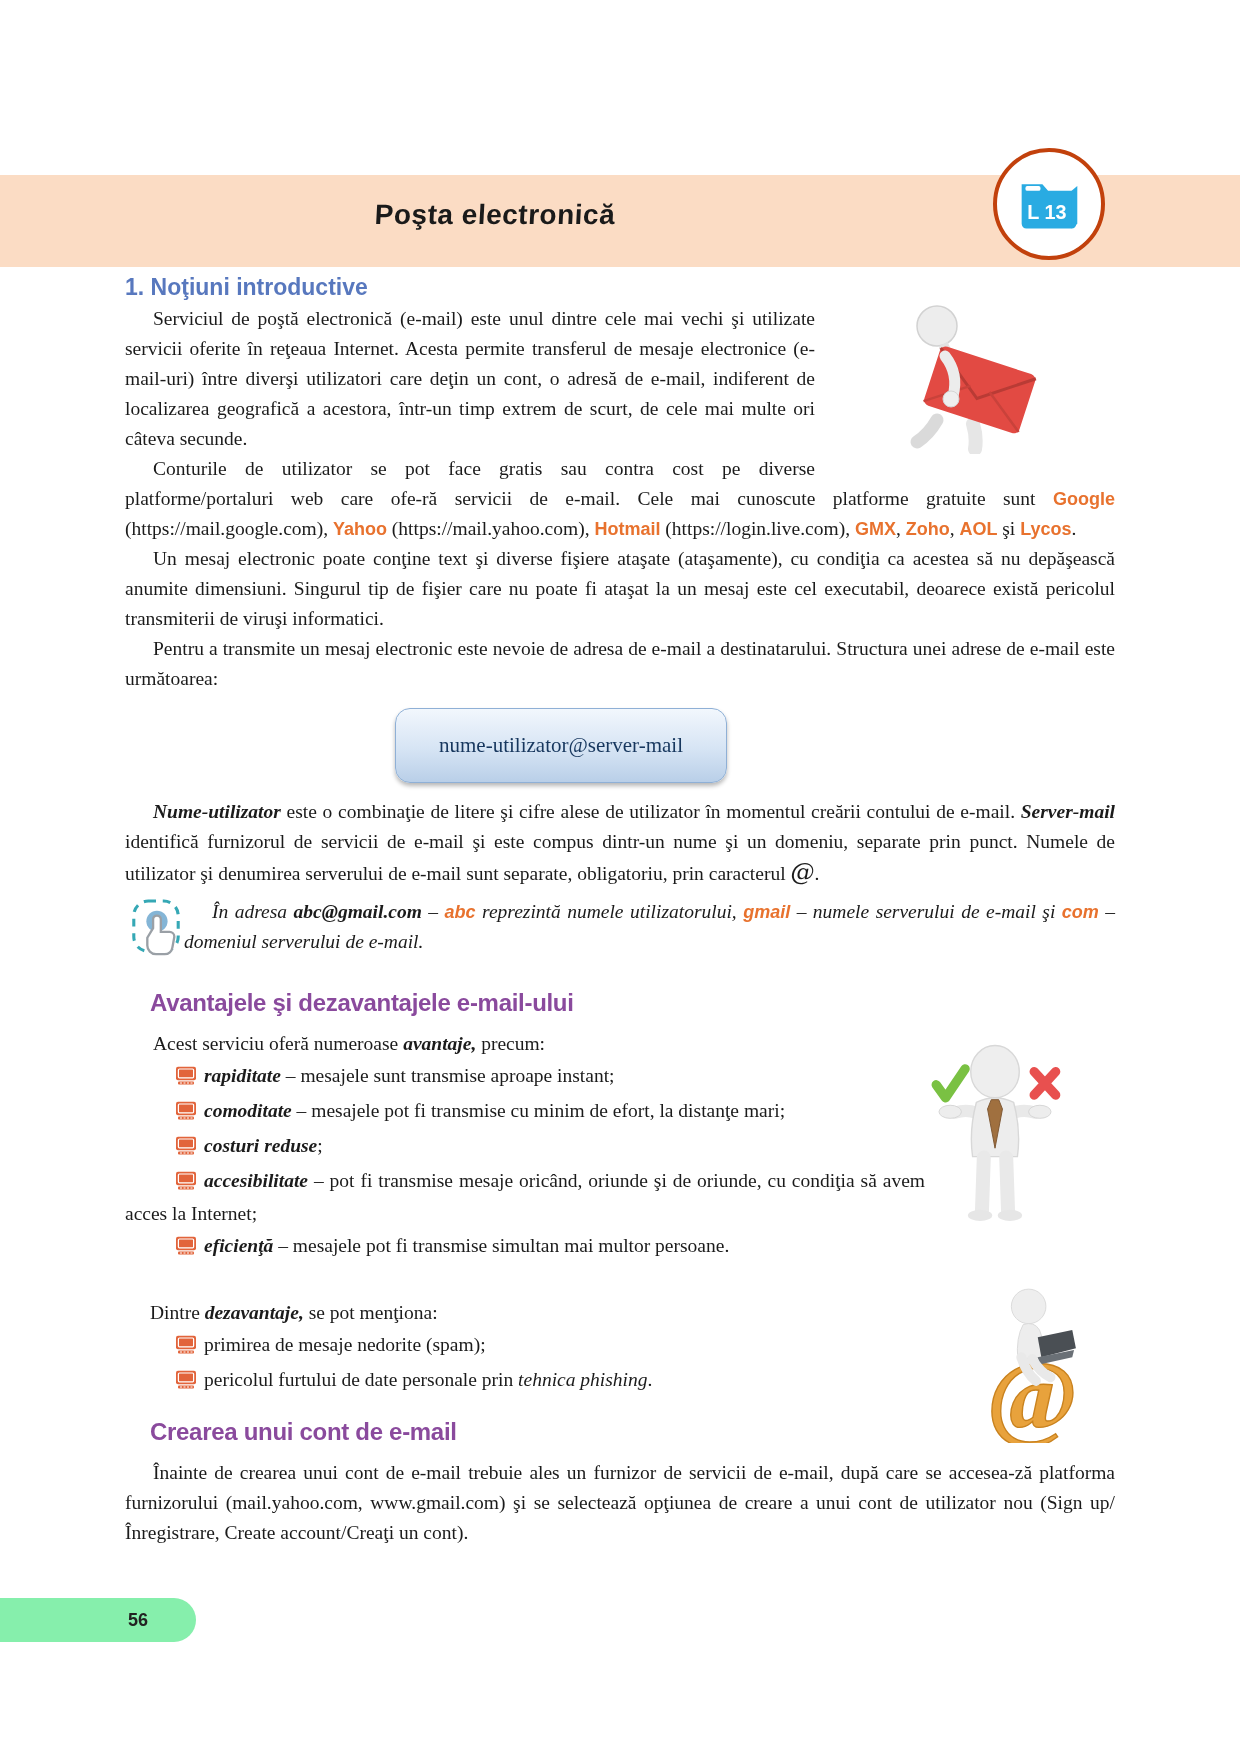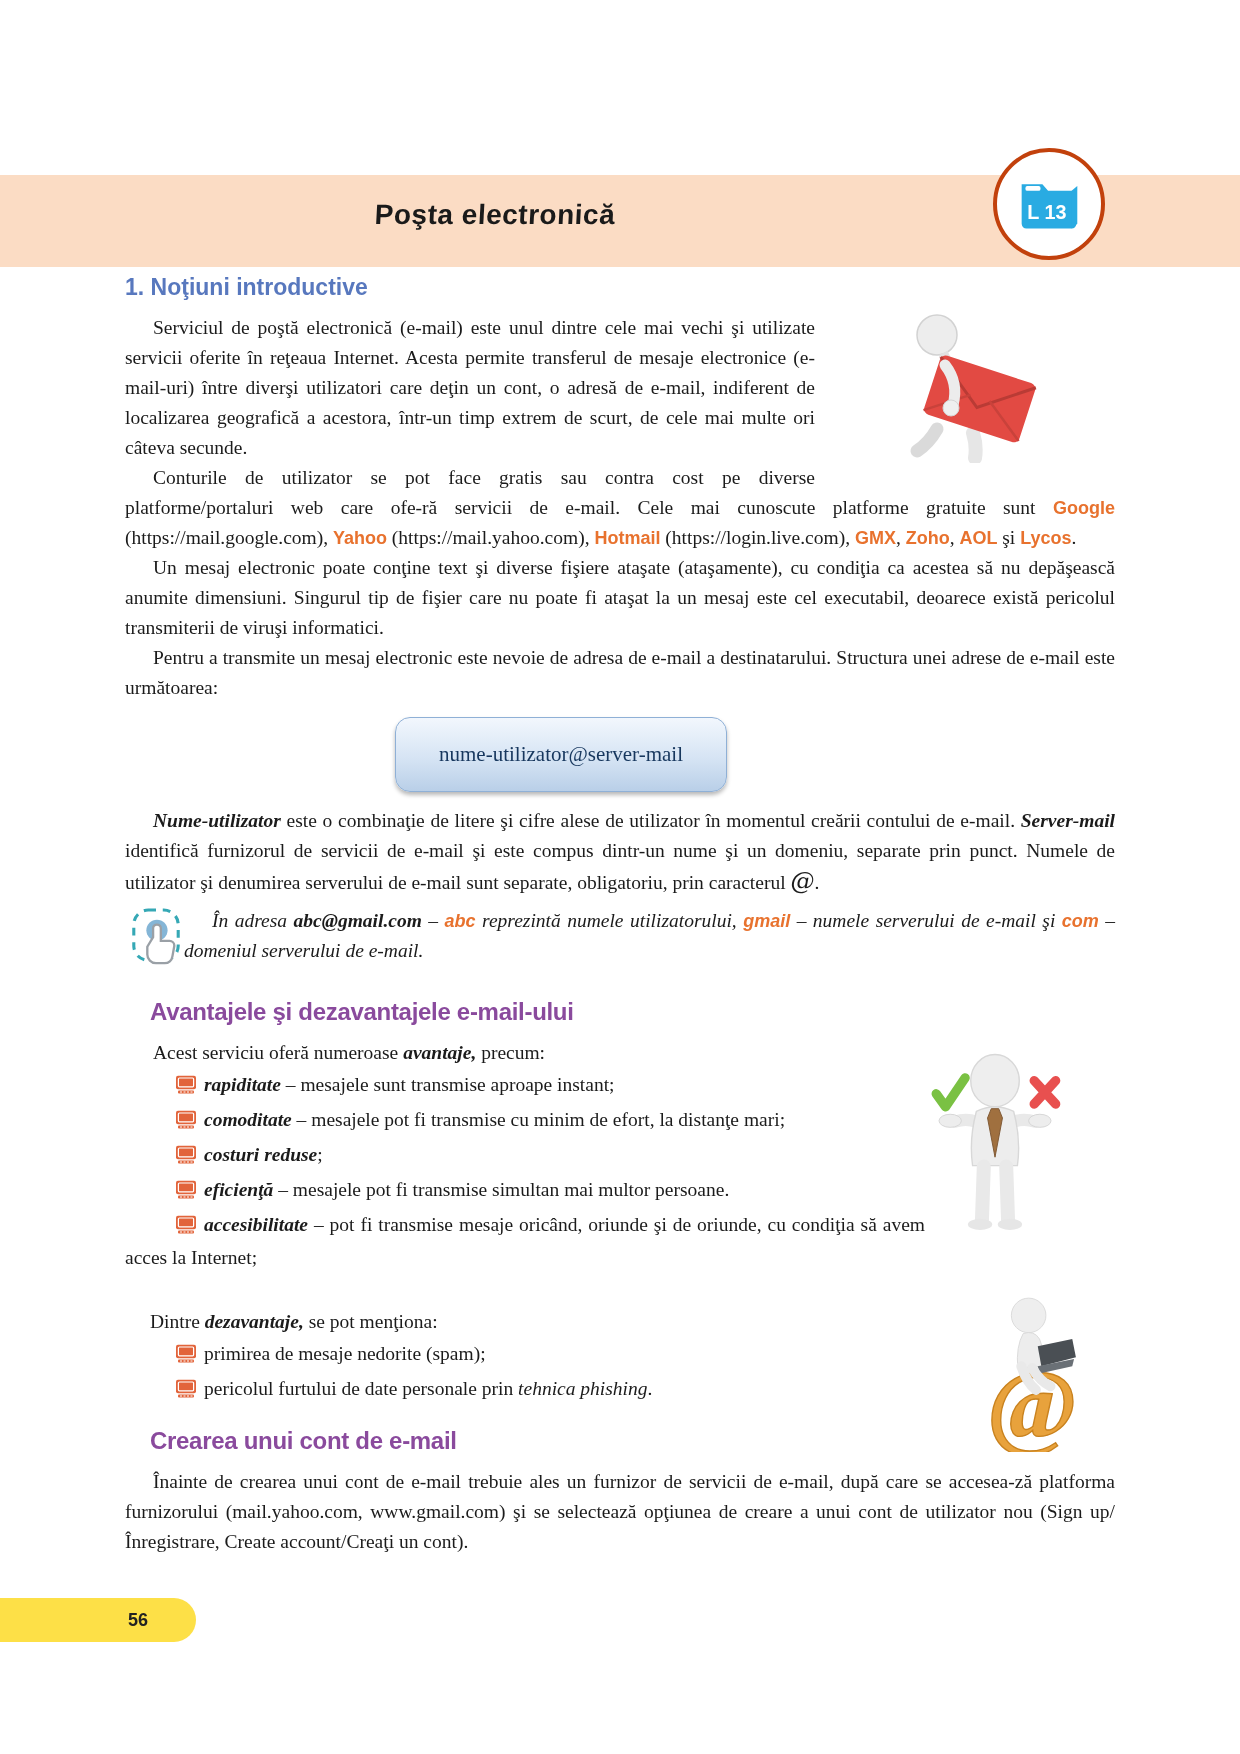--- a/index.html
+++ b/index.html
@@ -17,21 +17,21 @@
     font-size:28px; color:#1a1a1a; letter-spacing:0.5px; transform:skewX(-3deg);
   }
   .badge {
     position:absolute; top:148px; left:993px; width:112px; height:112px;
     border-radius:50%; background:#ffffff; border:4px solid #c2410c;
     box-sizing:border-box; display:flex; align-items:center; justify-content:center;
   }
   .content { position:absolute; top:268px; left:125px; width:990px; }
   .h-blue {
     font-family:"Liberation Sans", sans-serif; font-weight:bold;
-    font-size:23px; color:#5878be; margin:6px 0 12px 0;
+    font-size:23px; color:#5878be; margin:6px 0 3px 0;
   }
   .h-purple {
     font-family:"Liberation Sans", sans-serif; font-weight:bold;
     font-size:24px; color:#8a4a9d; margin:20px 0 12px 25px; letter-spacing:-0.3px;
   }
   p.body {
     font-size:19.5px; line-height:30px; text-align:justify;
     text-indent:28px; margin:0;
   }
   .orange { color:#e8722e; font-family:"Liberation Sans", sans-serif; font-weight:bold; font-size:18px; }
@@ -48,21 +48,21 @@
   }
   .at-char { font-family:"DejaVu Serif", serif; font-style:italic; font-size:24px; }
   .tip { display:flex; align-items:flex-start; margin-top:8px;font-style:italic; }
   .tip-icon { flex:0 0 56px; margin-left:3px; }
   .tip-text { flex:1; margin-left:28px; }
   p.bullet { font-size:19.5px; line-height:30px; text-align:justify; text-indent:25px; margin:2px 0; }
   .b-icon { display:inline-block; vertical-align:-3px; margin-right:7px; }
   .gap { height:30px; }
   .page-tab {
     position:absolute; left:0; top:1598px; width:196px; height:44px;
-    background:#fde047; border-radius:0 22px 22px 0;
+    background:#86efac; border-radius:0 22px 22px 0;
     display:flex; align-items:center;
   }
   .page-num {
     margin-left:128px; font-family:"Liberation Sans", sans-serif;
     font-weight:bold; font-size:18px; color:#222222;
   }
 </style>
 </head>
 <body>
 
@@ -164,28 +164,28 @@
             <rect x="3.4" y="3" width="15.2" height="8.8" rx="1" fill="none" stroke="#ffffff" stroke-width="1.2"></rect>
             <rect x="3" y="15.4" width="16" height="3.2" rx="1" fill="#e2643b"></rect>
             <path d="M5 17 h2 M8.5 17 h2 M12 17 h2 M15.5 17 h2" stroke="#ffffff" stroke-width="1"></path>
           </svg></span><span class="bi">costuri reduse</span><span>;</span></p>
 
     <p class="bullet"><span class="b-icon"><svg width="22" height="19" viewBox="0 0 22 19">
             <rect x="1" y="0.8" width="20" height="13.5" rx="2" fill="#e2643b"></rect>
             <rect x="3.4" y="3" width="15.2" height="8.8" rx="1" fill="none" stroke="#ffffff" stroke-width="1.2"></rect>
             <rect x="3" y="15.4" width="16" height="3.2" rx="1" fill="#e2643b"></rect>
             <path d="M5 17 h2 M8.5 17 h2 M12 17 h2 M15.5 17 h2" stroke="#ffffff" stroke-width="1"></path>
+          </svg></span><span class="bi">accesibilitate</span><span> – pot fi transmise mesaje oricând, oriunde şi de oriunde, cu condiţia să avem acces la Internet;</span></p>
+
+    <p class="bullet"><span class="b-icon"><svg width="22" height="19" viewBox="0 0 22 19">
+            <rect x="1" y="0.8" width="20" height="13.5" rx="2" fill="#e2643b"></rect>
+            <rect x="3.4" y="3" width="15.2" height="8.8" rx="1" fill="none" stroke="#ffffff" stroke-width="1.2"></rect>
+            <rect x="3" y="15.4" width="16" height="3.2" rx="1" fill="#e2643b"></rect>
+            <path d="M5 17 h2 M8.5 17 h2 M12 17 h2 M15.5 17 h2" stroke="#ffffff" stroke-width="1"></path>
           </svg></span><span class="bi">eficienţă</span><span> – mesajele pot fi transmise simultan mai multor persoane.</span></p>
-
-    <p class="bullet"><span class="b-icon"><svg width="22" height="19" viewBox="0 0 22 19">
-            <rect x="1" y="0.8" width="20" height="13.5" rx="2" fill="#e2643b"></rect>
-            <rect x="3.4" y="3" width="15.2" height="8.8" rx="1" fill="none" stroke="#ffffff" stroke-width="1.2"></rect>
-            <rect x="3" y="15.4" width="16" height="3.2" rx="1" fill="#e2643b"></rect>
-            <path d="M5 17 h2 M8.5 17 h2 M12 17 h2 M15.5 17 h2" stroke="#ffffff" stroke-width="1"></path>
-          </svg></span><span class="bi">accesibilitate</span><span> – pot fi transmise mesaje oricând, oriunde şi de oriunde, cu condiţia să avem acces la Internet;</span></p>
 
     <div class="gap"></div>
 
     <div class="fl-at">
       <svg width="100" height="165" viewBox="0 0 110 175">
         <text x="2" y="162" font-size="108" font-family="Liberation Serif, serif" font-weight="bold" fill="#e8a23c" stroke="#c9821e" stroke-width="1.5">@</text>
         <circle cx="48" cy="28" r="19" fill="#eeeeee" stroke="#d8d8d8"></circle>
         <path d="M42 48 q12 -4 18 6 q6 14 2 30 l-26 2 q-2 -24 6 -38 z" fill="#ededed" stroke="#d8d8d8"></path>
         <path d="M58 62 L96 54 L100 74 L62 84 z" fill="#4a4f54"></path>
         <path d="M58 84 L98 76 L96 84 L60 92 z" fill="#6a7076"></path>

